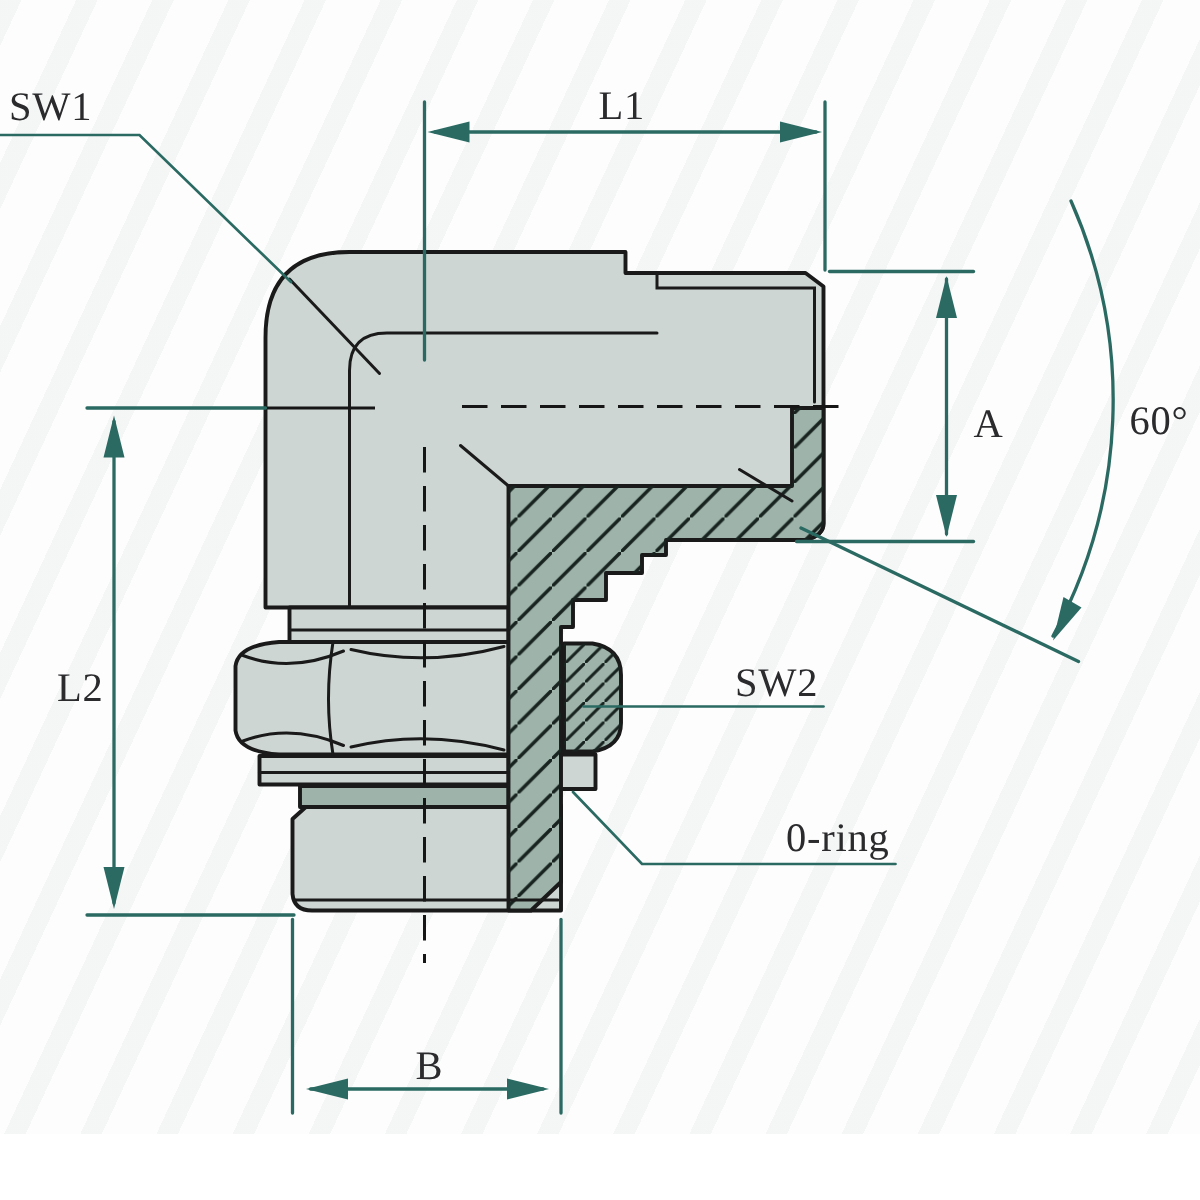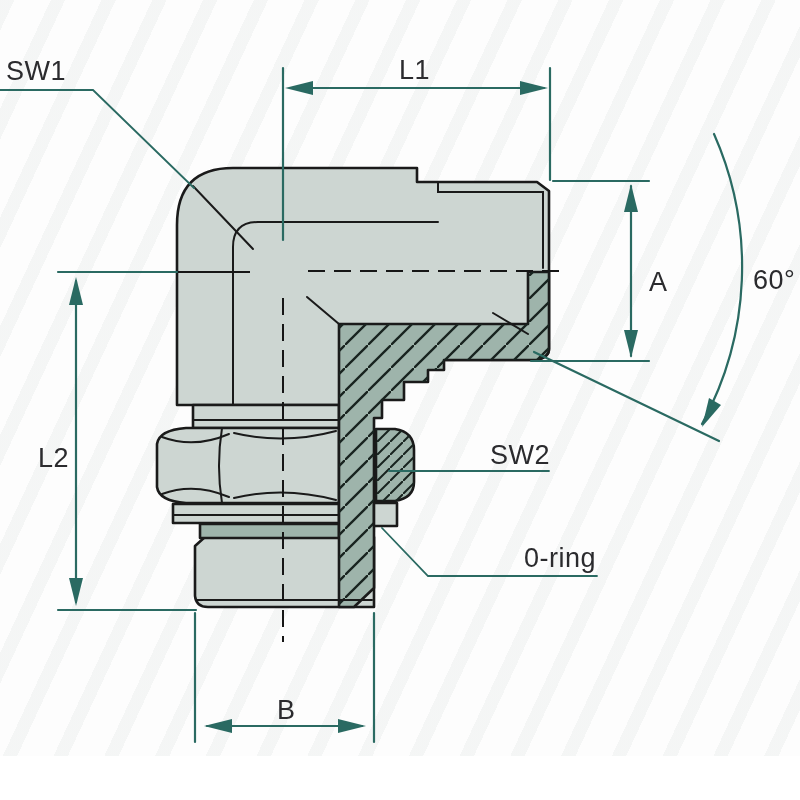--- a/index.html
+++ b/index.html
@@ -3,21 +3,21 @@
 <meta charset="utf-8">
 <style>
   html,body{margin:0;padding:0;background:#ffffff;}
   .stage{
     position:relative;width:800px;height:756px;overflow:hidden;
     background:
       repeating-linear-gradient(115deg,
         rgba(168,182,178,0.10) 0px, rgba(168,182,178,0.10) 13px,
         rgba(255,255,255,0) 13px, rgba(255,255,255,0) 46px),
       #fdfdfd;
-    font-family:Liberation Sans, sans-serif;
+    font-family:Liberation Serif, serif;
   }
   svg{display:block;}
   .outline{stroke-width:2.6;stroke-linejoin:round;stroke-linecap:round;fill-rule:evenodd;}
   .inner{stroke-width:2;fill:none;stroke-linecap:round;}
   .dimline{stroke-width:2.2;fill:none;stroke-linecap:round;}
   .dimthin{stroke-width:1.8;fill:none;stroke-linecap:round;}
   .cl{stroke:#161616;stroke-width:2;fill:none;}
   .dash{stroke-dasharray:17 9;}
   text.lbl{font-size:27px;letter-spacing:0.5px;}
 </style>

